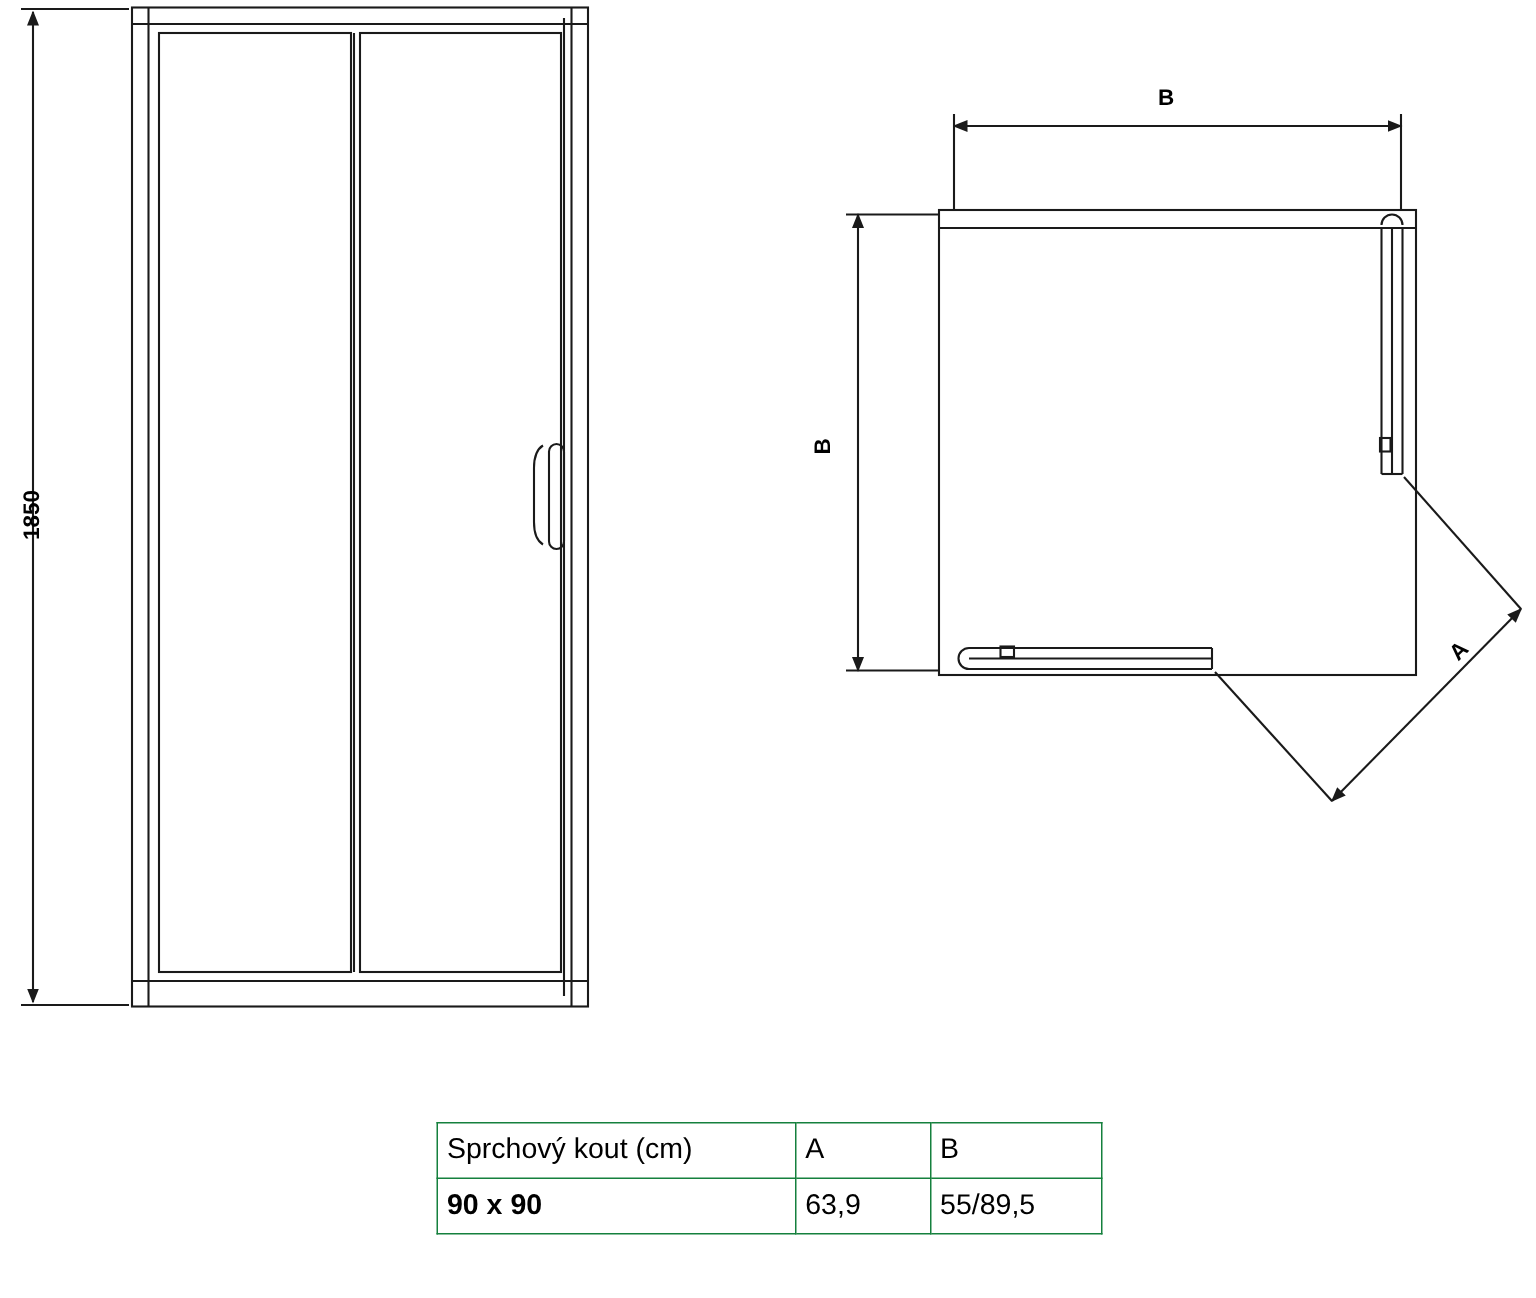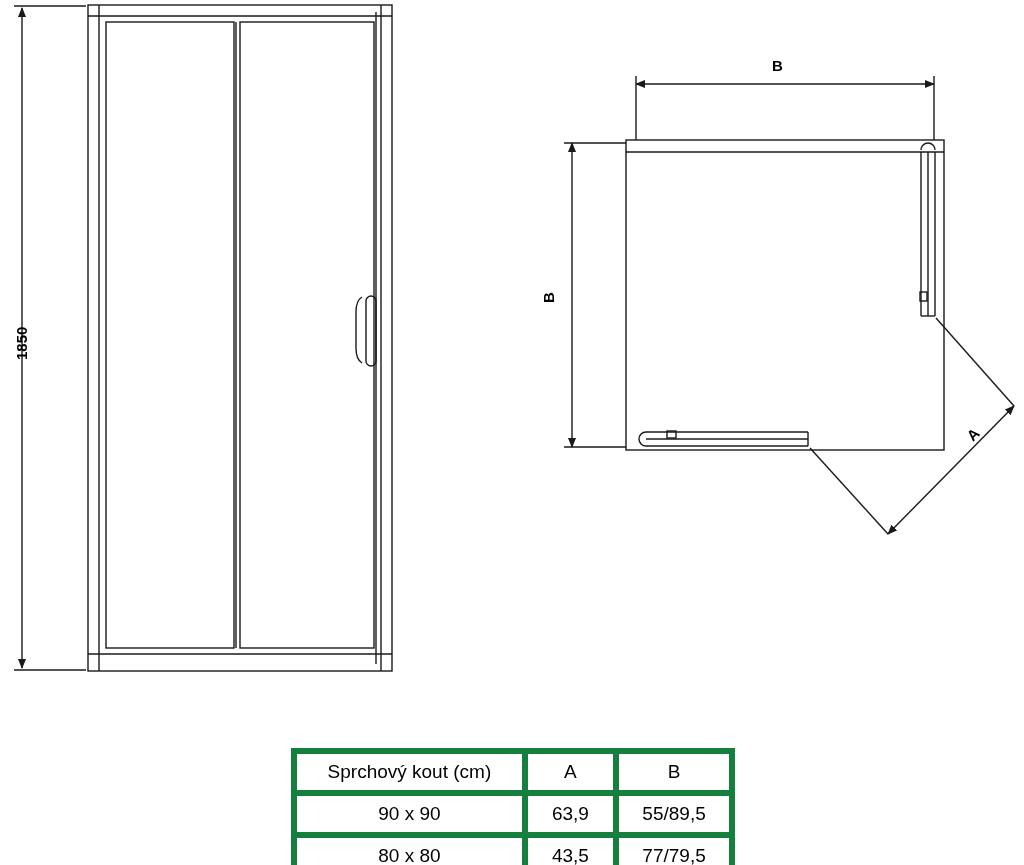--- a/index.html
+++ b/index.html
@@ -47,31 +47,31 @@
     position: absolute;
     left: 291px;
     top: 748px;
     width: 444px;
     border-collapse: collapse;
     font-family: "Liberation Sans", sans-serif;
     font-size: 19px;
     color: #000;
   }
   #spec-table td {
-    border: 6px solid #15803d;
+    border: 1px solid #15803d;
     height: 36px;
-    text-align: center;
+    text-align: left;
     padding: 0 6px;
     vertical-align: middle;
   }
   #spec-table td.c0 { width: 252px; }
   #spec-table td.c1 { width: 84px; }
   #spec-table td.c2 { width: 108px; }
   #spec-table tr.head td { font-weight: normal; }
-  #spec-table tr.body td.c0 { font-weight: normal; }
+  #spec-table tr.body td.c0 { font-weight: bold; }
 </style>
 </head>
 <body>
 
 <div id="stage">
 
   <svg class="diagram" viewBox="0 0 1024 865" xmlns="http://www.w3.org/2000/svg">
     <defs>
       <marker id="arrHead" markerWidth="10" markerHeight="8" refX="9" refY="4" orient="auto" markerUnits="userSpaceOnUse">
         <path d="M0,0 L10,4 L0,8 z" fill="#1a1a1a"></path>
@@ -165,21 +165,16 @@
         <tr class="head">
       <td class="c0">Sprchový kout (cm)</td>
       <td class="c1">A</td>
       <td class="c2">B</td>
     </tr>
     <tr class="body">
       <td class="c0">90 x 90</td>
       <td class="c1">63,9</td>
       <td class="c2">55/89,5</td>
     </tr>
-    <tr class="body">
-      <td class="c0">80 x 80</td>
-      <td class="c1">43,5</td>
-      <td class="c2">77/79,5</td>
-    </tr>
   </tbody>
     </table>
 
 </div>
 
 </body></html>

